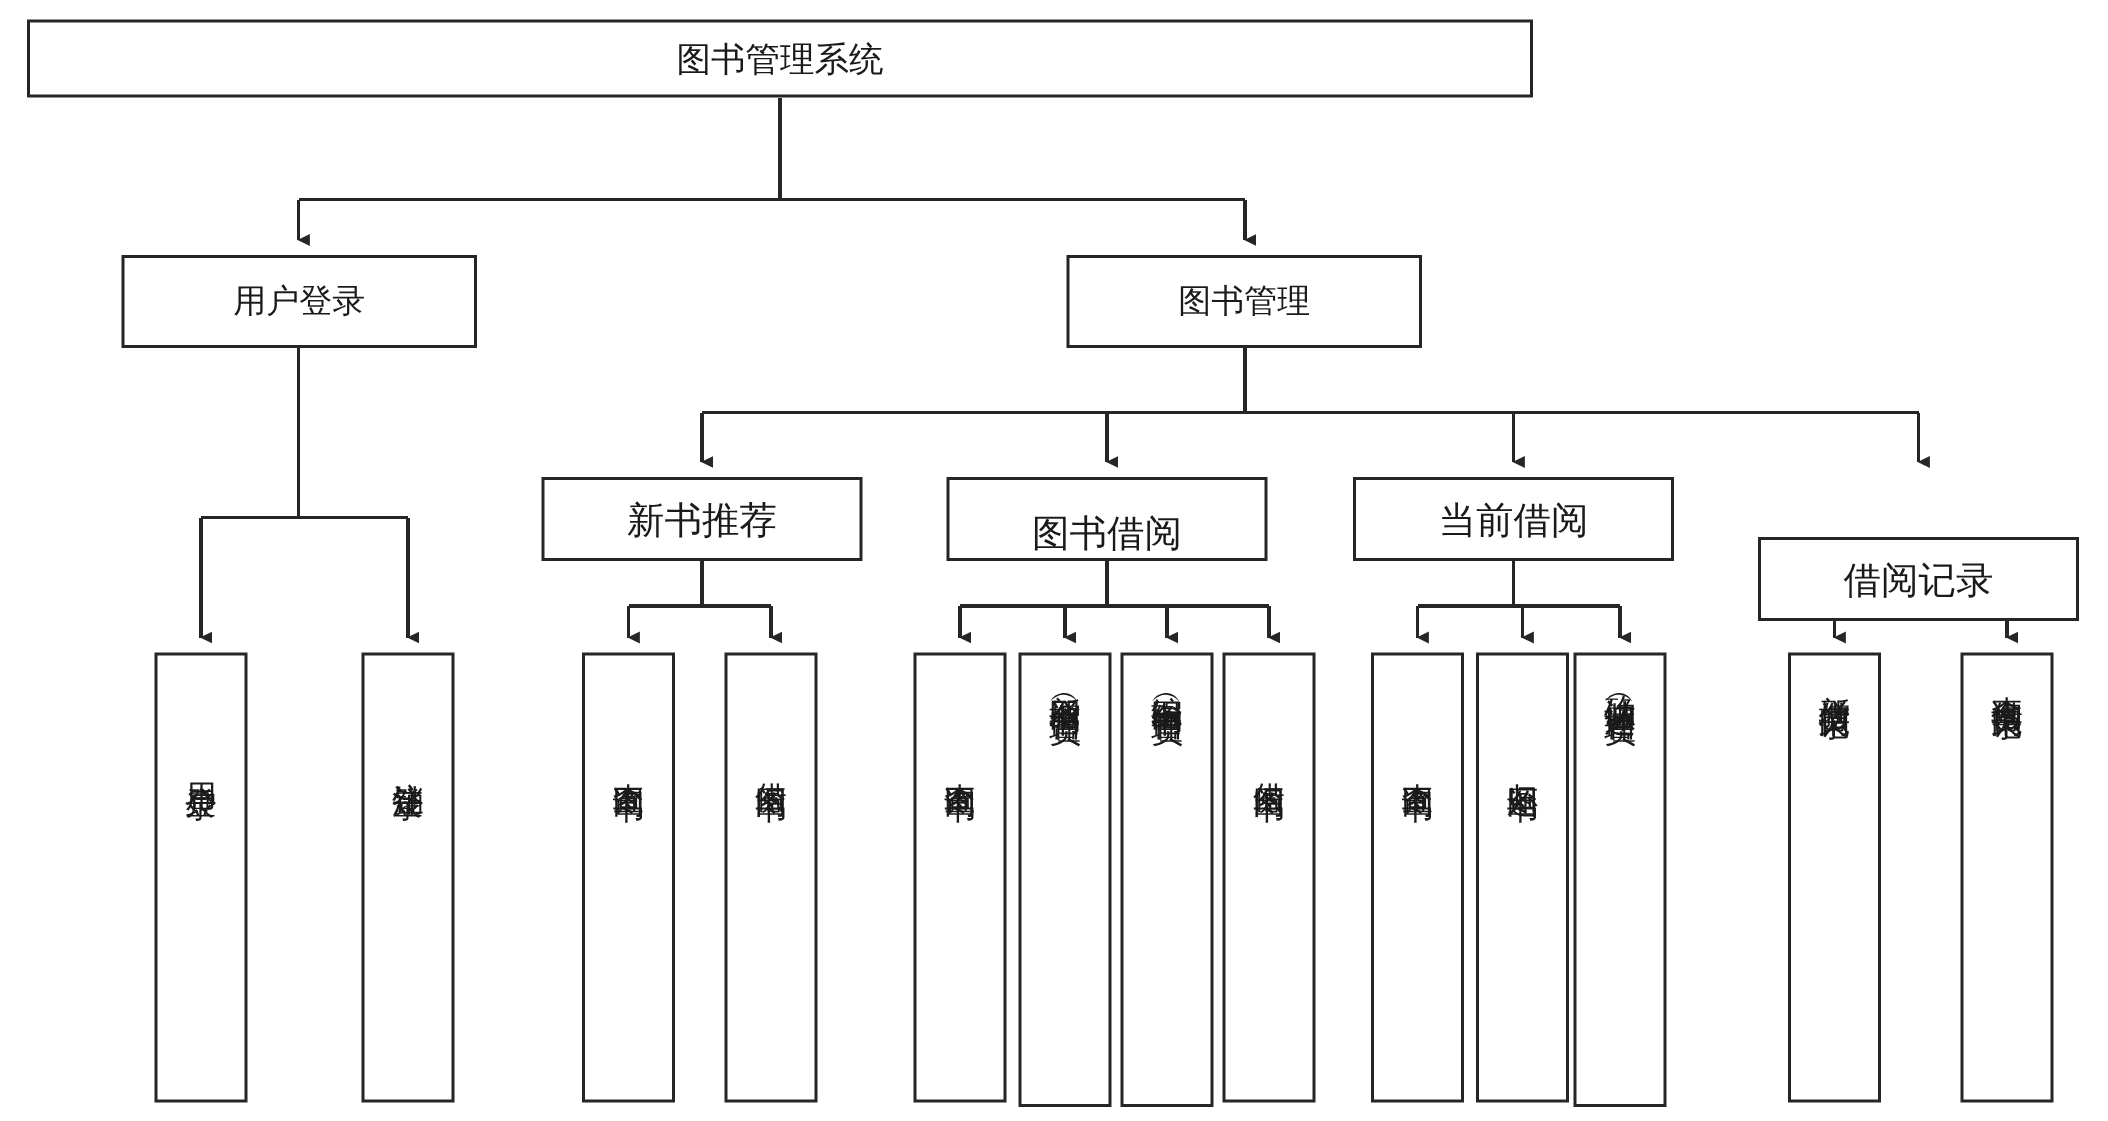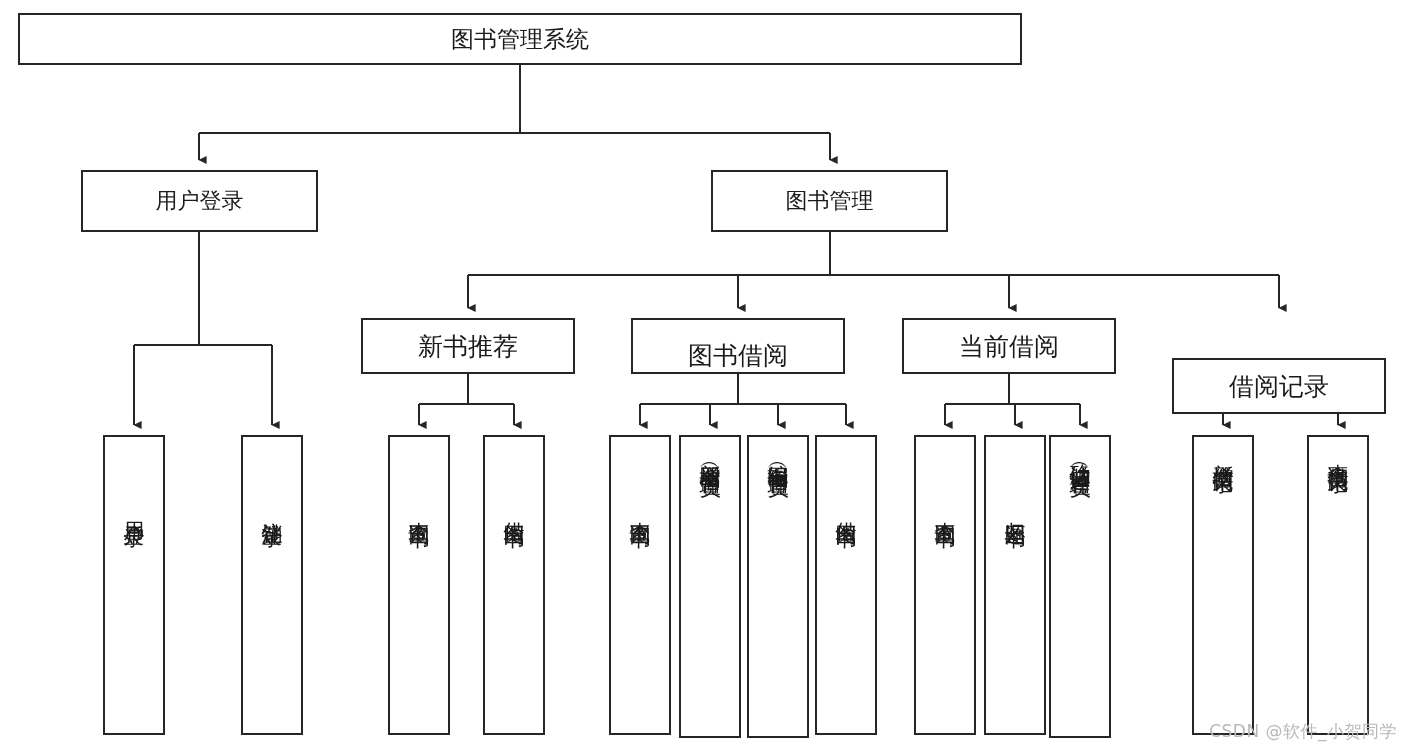--- a/index.html
+++ b/index.html
@@ -184,14 +184,13 @@
         <span class="vtext">确认归还（管理员）</span>
       </div>
       <div class="node leaf leaf-tall" style="left: 1192px; top: 435px; width: 62px; height: 300px;">
         <span class="vtext">新增借阅记录</span>
       </div>
       <div class="node leaf leaf-tall" style="left: 1307px; top: 435px; width: 62px; height: 300px;">
         <span class="vtext">查询借阅记录</span>
       </div>
     </div>
 
-  <div class="watermark">CSDN @软件_小贺同学</div>
 </div>
 
 </body></html>

